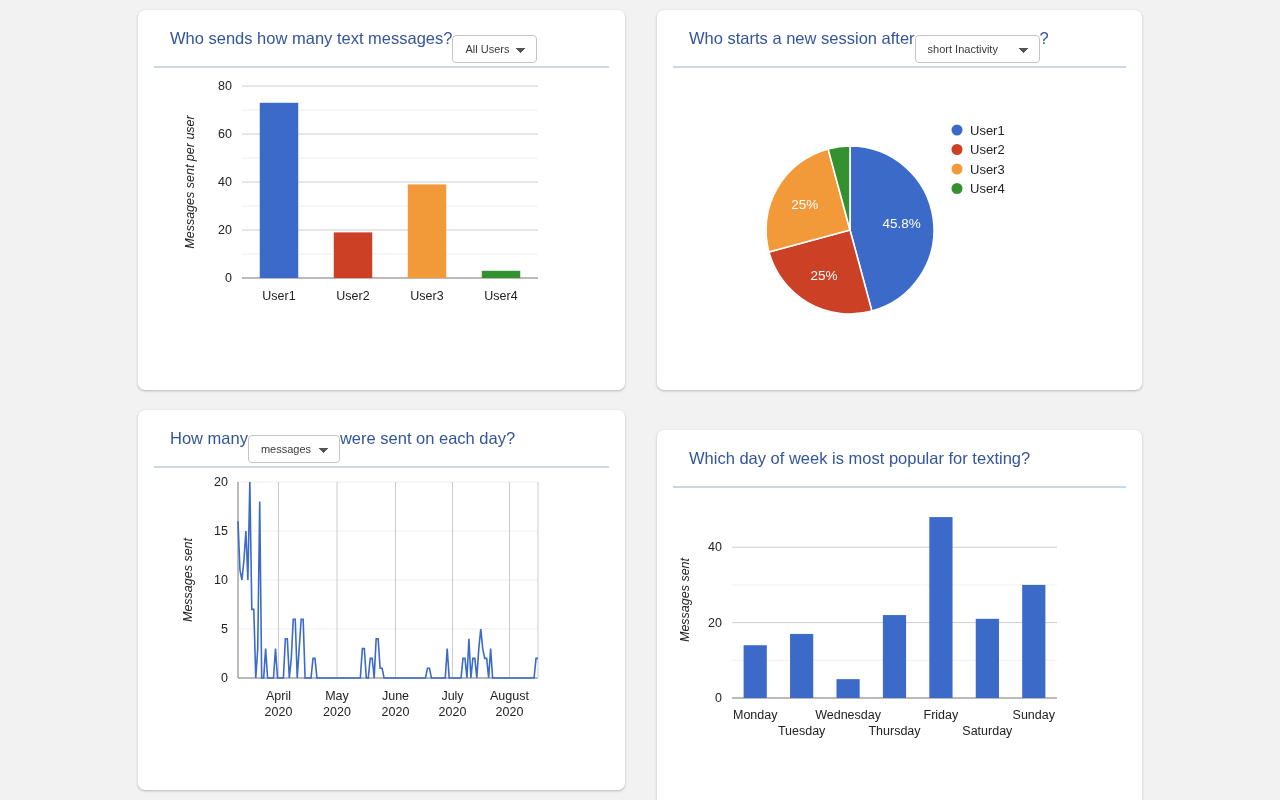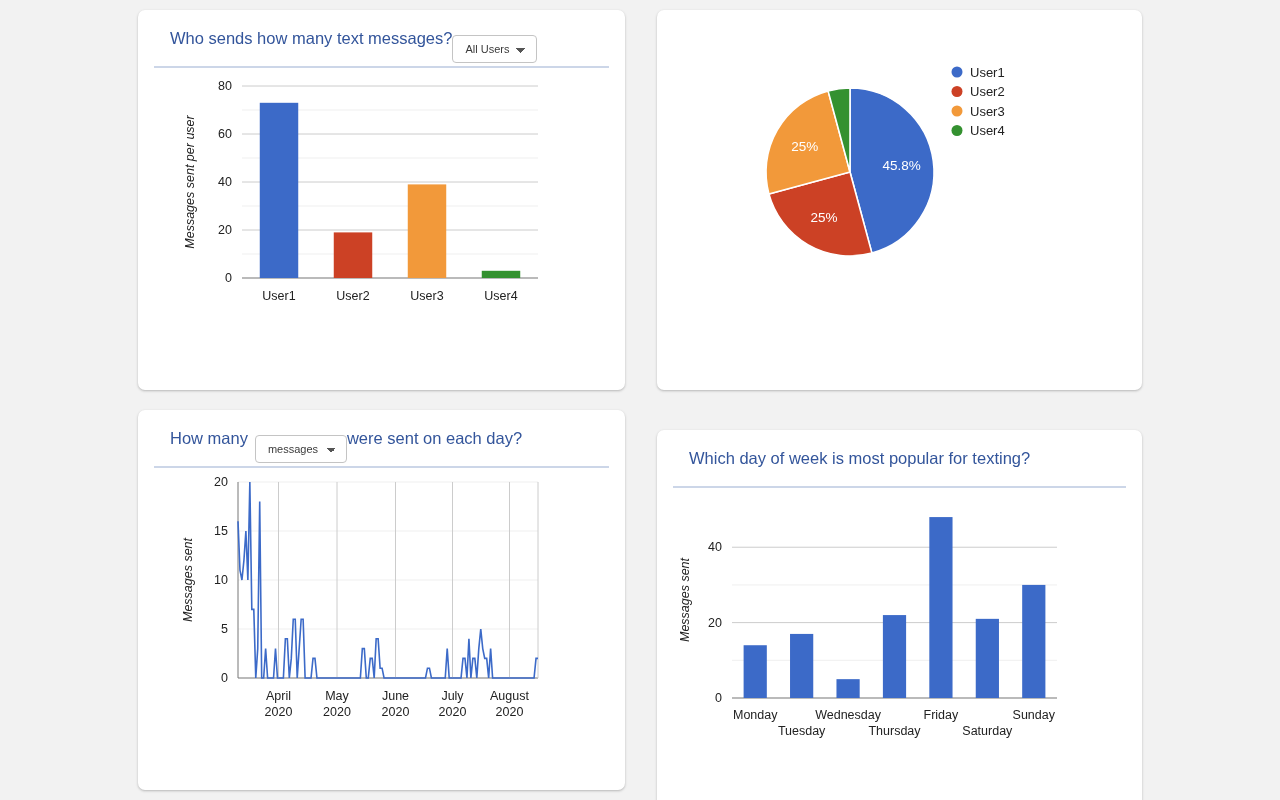--- a/index.html
+++ b/index.html
@@ -41,21 +41,21 @@
     align-items: center;
     gap: 0;
     padding-left: 16px;
     width: 100%;
   }
   .header-text {
     color: #33559b;
     font-size: 16.5px;
     white-space: nowrap;
   }
-  .header-text.spaced-right { margin-right: 7px; }
+  .header-text.spaced-right { }
   select.header-select {
     font-family: "Liberation Sans", sans-serif;
     font-size: 11px;
     color: #3a3a3a;
     background: #ffffff;
     border: 1px solid #c4c4c4;
     border-radius: 4px;
     padding: 7px 26px 7px 12px;
     appearance: none;
     -webkit-appearance: none;
@@ -151,20 +151,27 @@
             <text x="215" y="232" text-anchor="middle" class="cat-label">User2</text>
             <text x="289" y="232" text-anchor="middle" class="cat-label">User3</text>
             <text x="363" y="232" text-anchor="middle" class="cat-label">User4</text>
           </g>
         <text class="axis-title" id="c1-ytitle" x="0" y="0" transform="translate(56,114) rotate(-90)" text-anchor="middle">Messages sent per user</text>
       </svg>
     </div>
   </div>
 
   <div class="card" id="card-session-starts">
+    <div class="card-header">
+      <div class="header-inner">
+        <span class="header-text">Who starts a new session after</span>
+        <select class="header-select spaced-left spaced-right" id="select-inactivity"><option>short Inactivity</option><option>medium Inactivity</option><option>long Inactivity</option></select>
+        <span class="header-text">?</span>
+      </div>
+    </div>
     <div class="chart-area">
       <svg width="485" height="322" viewBox="0 0 485 322">
         <g id="c2-slices">
             <path d="M 193 162 L 193 78 A 84 84 0 0 1 214.91068652835133 243.092057661995 Z" fill="#3c6ac8" stroke="#ffffff" stroke-width="1.6"></path>
             <path d="M 193 162 L 214.91068652835133 243.092057661995 A 84 84 0 0 1 111.907942338005 183.91068652835136 Z" fill="#cc4125" stroke="#ffffff" stroke-width="1.6"></path>
             <path d="M 193 162 L 111.907942338005 183.91068652835136 A 84 84 0 0 1 171.08931347164867 80.90794233800499 Z" fill="#f2993a" stroke="#ffffff" stroke-width="1.6"></path>
             <path d="M 193 162 L 171.08931347164867 80.90794233800499 A 84 84 0 0 1 192.99999999999997 78 Z" fill="#349130" stroke="#ffffff" stroke-width="1.6"></path>
           </g>
         <g id="c2-labels">
             <text x="244.6273014260999" y="160.14812817847394" text-anchor="middle" class="slice-label">45.8%</text>

